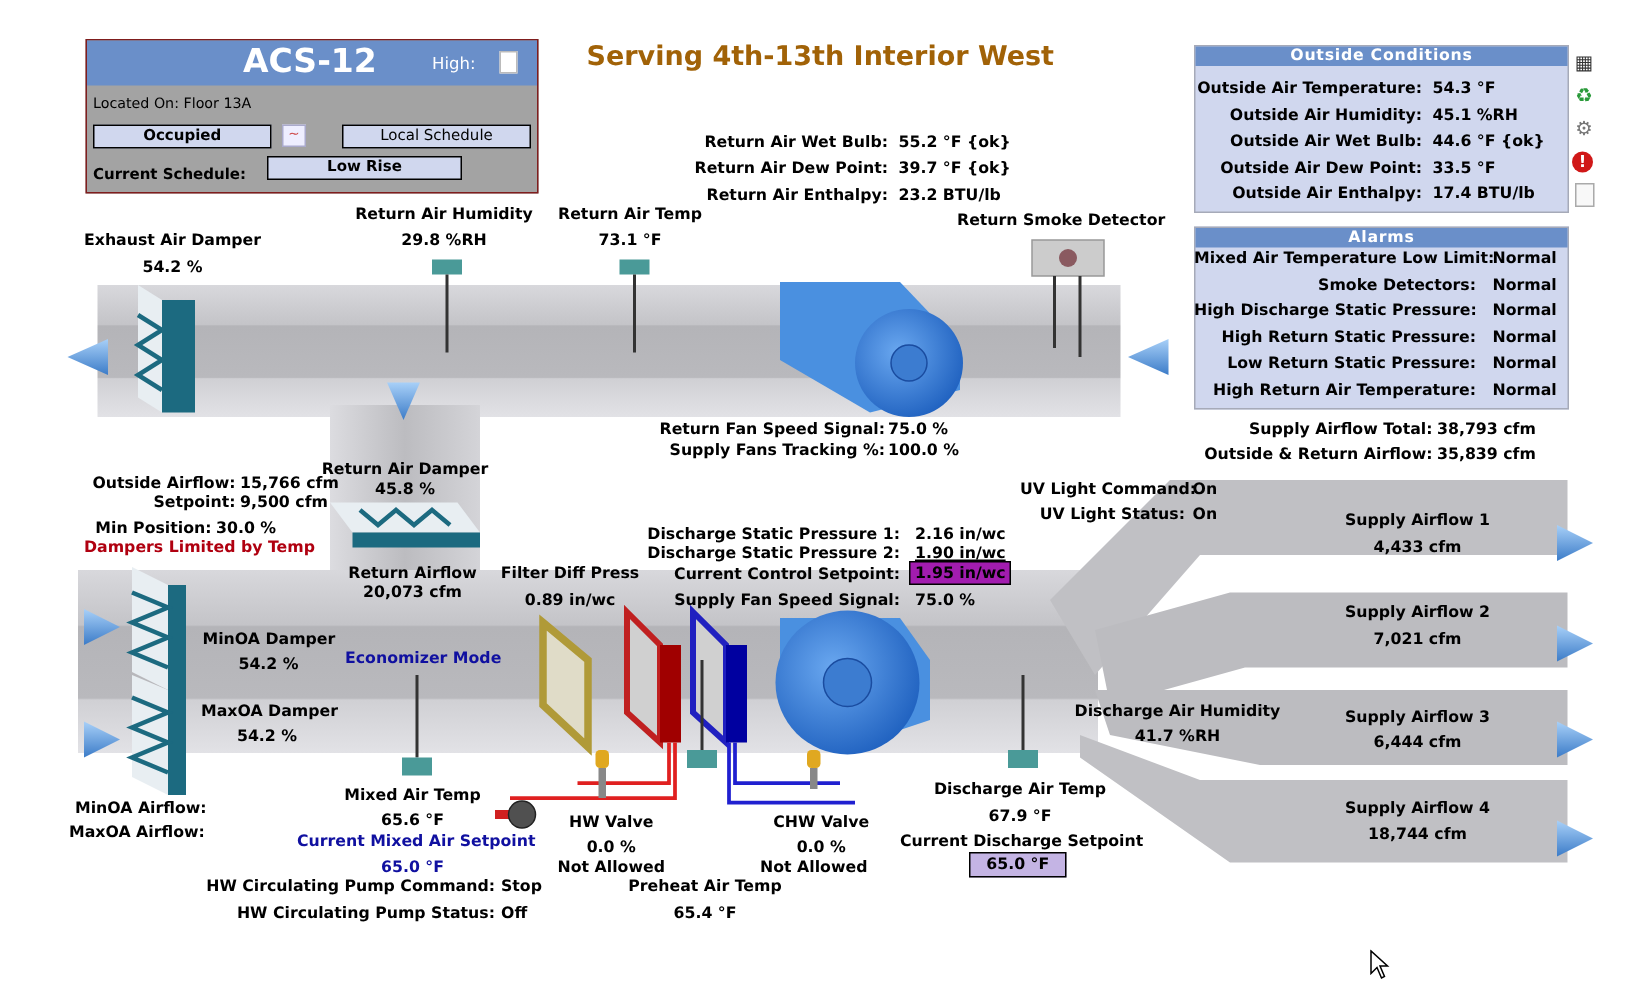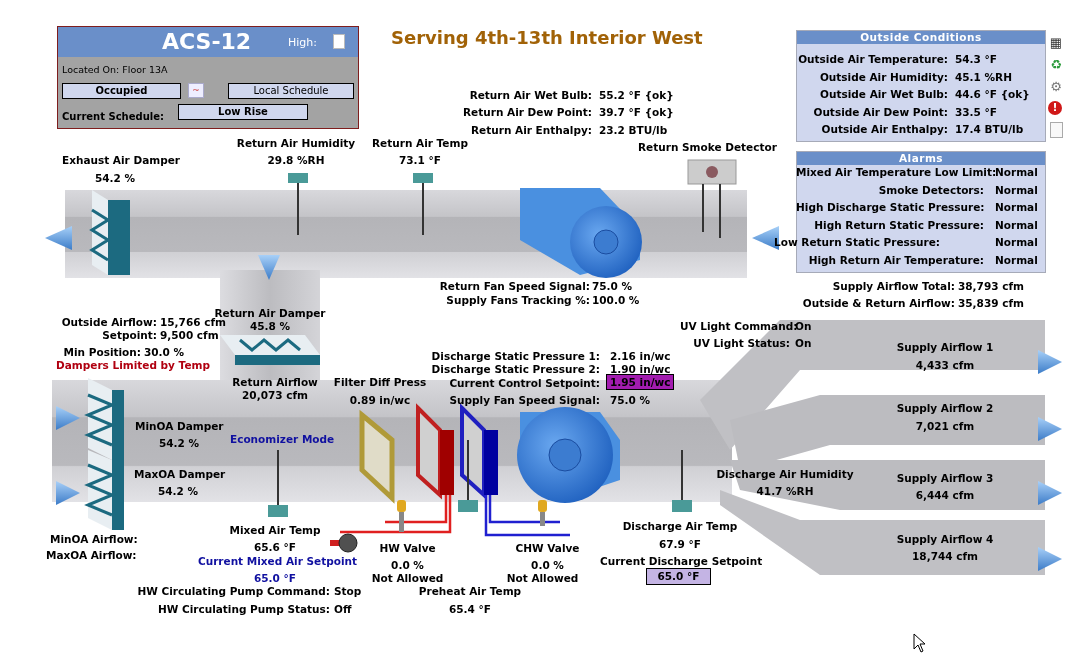--- a/index.html
+++ b/index.html
@@ -222,40 +222,40 @@
 </div>
 <div id="al-rows">
     <div class="row" style="left: 796px; top: 166px; width: 188px; text-align: right;">Mixed Air Temperature Low Limit:</div>
     <div class="row" style="left: 995px; top: 166px;">Normal</div>
     <div class="row" style="left: 796px; top: 183.6px; width: 188px; text-align: right;">Smoke Detectors:</div>
     <div class="row" style="left: 995px; top: 183.6px;">Normal</div>
     <div class="row" style="left: 796px; top: 201.2px; width: 188px; text-align: right;">High Discharge Static Pressure:</div>
     <div class="row" style="left: 995px; top: 201.2px;">Normal</div>
     <div class="row" style="left: 796px; top: 218.8px; width: 188px; text-align: right;">High Return Static Pressure:</div>
     <div class="row" style="left: 995px; top: 218.8px;">Normal</div>
-    <div class="row" style="left: 752px; top: 236.4px; width: 188px; text-align: right;">Low Return Static Pressure:</div>
+    <div class="row" style="left: 796px; top: 236.4px; width: 188px; text-align: right;">Low Return Static Pressure:</div>
     <div class="row" style="left: 995px; top: 236.4px;">Normal</div>
     <div class="row" style="left: 796px; top: 254px; width: 188px; text-align: right;">High Return Air Temperature:</div>
     <div class="row" style="left: 995px; top: 254px;">Normal</div>
   </div>
 
 <div class="lbl r" style="left:440px;top:89px;width:152px;">Return Air Wet Bulb:</div>
 <div class="lbl" style="left:599px;top:89px;">55.2 °F {ok}</div>
 <div class="lbl r" style="left:440px;top:106px;width:152px;">Return Air Dew Point:</div>
 <div class="lbl" style="left:599px;top:106px;">39.7 °F {ok}</div>
 <div class="lbl r" style="left:440px;top:124px;width:152px;">Return Air Enthalpy:</div>
 <div class="lbl" style="left:599px;top:124px;">23.2 BTU/lb</div>
 
 <div class="lbl c" style="left:236px;top:137px;width:120px;">Return Air Humidity</div>
 <div class="lbl c" style="left:236px;top:154px;width:120px;">29.8 %RH</div>
 <div class="lbl c" style="left:360px;top:137px;width:120px;">Return Air Temp</div>
 <div class="lbl c" style="left:360px;top:154px;width:120px;">73.1 °F</div>
 <div class="lbl" style="left:638px;top:141px;">Return Smoke Detector</div>
 
-<div class="lbl c" style="left:50px;top:154px;width:130px;text-align:right;">Exhaust Air Damper</div>
+<div class="lbl c" style="left:50px;top:154px;width:130px;">Exhaust Air Damper</div>
 <div class="lbl c" style="left:50px;top:172px;width:130px;">54.2 %</div>
 
 <div class="lbl r" style="left:420px;top:280px;width:170px;">Return Fan Speed Signal:</div>
 <div class="lbl" style="left:592px;top:280px;">75.0 %</div>
 <div class="lbl r" style="left:420px;top:294px;width:170px;">Supply Fans Tracking %:</div>
 <div class="lbl" style="left:592px;top:294px;">100.0 %</div>
 
 <div class="lbl r" style="left:40px;top:316px;width:117px;">Outside Airflow:</div>
 <div class="lbl" style="left:160px;top:316px;">15,766 cfm</div>
 <div class="lbl r" style="left:40px;top:329px;width:117px;">Setpoint:</div>

